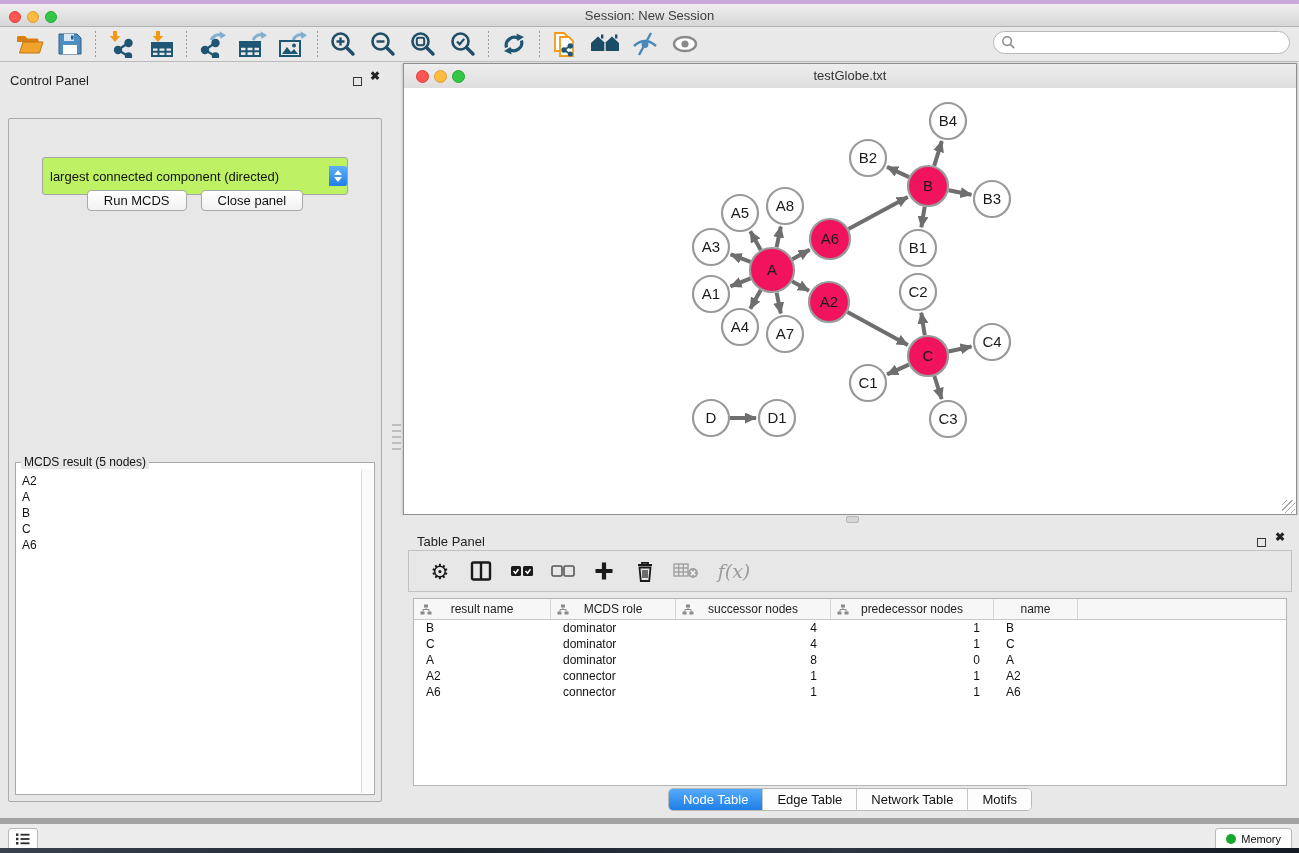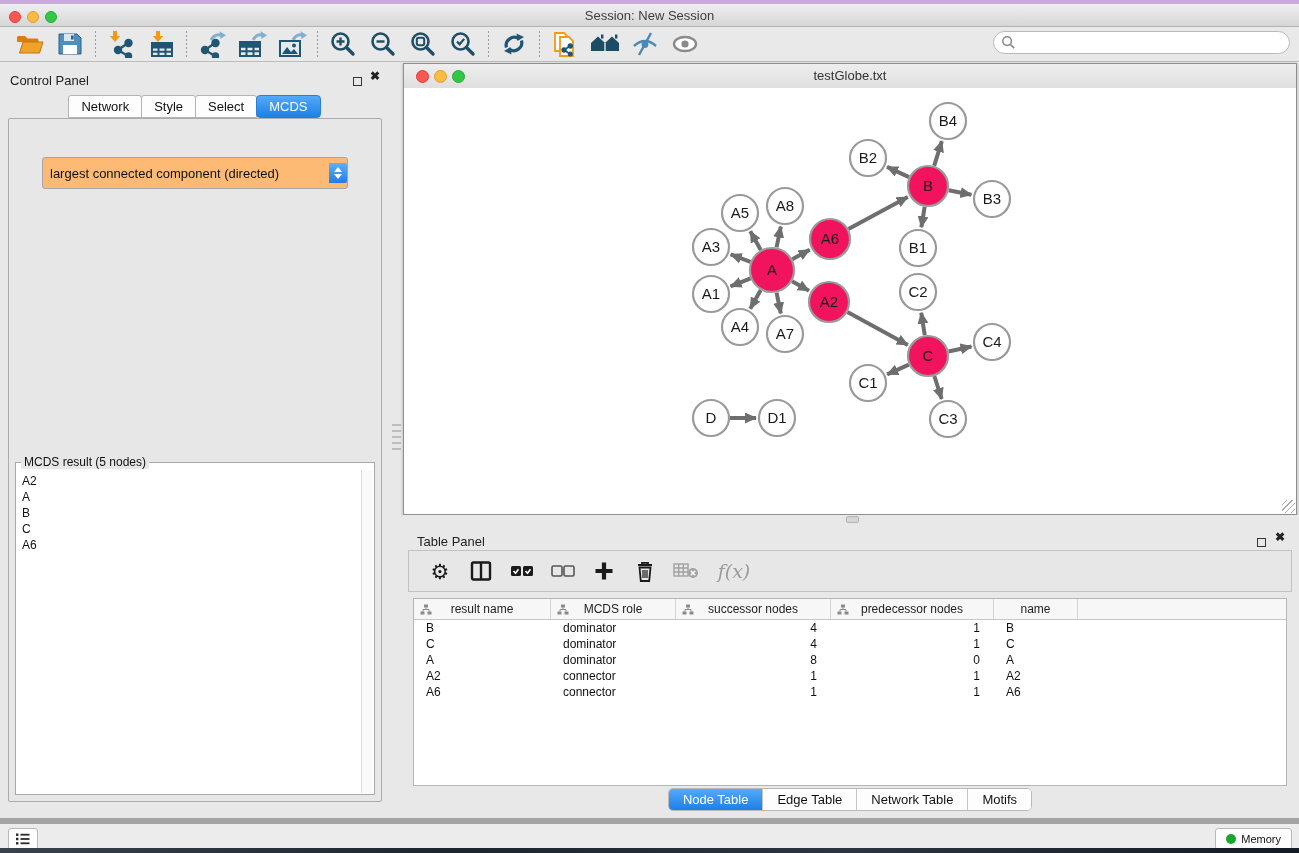--- a/index.html
+++ b/index.html
@@ -33,21 +33,21 @@
   .panel-ctl { font-size:12px; color:#222; cursor:default; }
   .float-box { width:9px; height:9px; border:1px solid #333; display:inline-block; }
   #cp-tabs { position:absolute; left:0; top:33px; width:100%; display:flex; justify-content:center; }
   .cp-tab { font-size:13px; padding:3px 12px; background:#FDFDFD; border:1px solid #B3B3B3;
       margin-left:-1px; color:#111; border-radius:3px 3px 0 0; position:relative; }
   .cp-tab.active { background:linear-gradient(#55AAF9,#1E7FE8); color:#FFF; border-color:#2B7DD8;
       border-radius:4px; z-index:2; }
   #cp-content { position:absolute; left:8px; top:56px; right:8px; bottom:16px;
       border:1px solid #ABABAB; background:#E7E7E7; border-radius:2px; }
   #opt-label { position:absolute; top:17px; width:100%; text-align:center; font-size:13px; color:#111; }
-  #opt-select { position:absolute; left:33px; right:33px; top:38px; height:32px; background:#fdba74;
+  #opt-select { position:absolute; left:33px; right:33px; top:38px; height:38px; background:#bef264;
       border:1px solid #A5A5A5; border-radius:3px; display:flex; align-items:center; }
   #opt-select .sel-text { flex:1; font-size:13px; padding-left:7px; color:#111; white-space:nowrap; overflow:hidden; }
   #opt-stepper { width:18px; height:20px; margin:0; background:linear-gradient(#5FB0FA,#1E7FE8);
       border-radius:0 2px 2px 0; display:flex; flex-direction:column; align-items:center; justify-content:center; gap:2px; }
   .chev-up { width:0; height:0; border-left:4px solid transparent; border-right:4px solid transparent; border-bottom:5px solid #FFF; }
   .chev-dn { width:0; height:0; border-left:4px solid transparent; border-right:4px solid transparent; border-top:5px solid #FFF; }
   #cp-buttons { position:absolute; top:71px; width:100%; display:flex; justify-content:center; gap:14px; }
   .mac-btn { font-size:13px; color:#111; background:linear-gradient(#FFFFFF,#F2F2F2);
       border:1px solid #A8A8A8; border-radius:4px; padding:2px 16px; }
   #mcds-fieldset { position:absolute; left:6px; right:6px; top:336px; bottom:6px;
@@ -272,34 +272,32 @@
   </div>
 </div>
 
 <div id="control-panel" class="abs">
   <div class="abs" style="left:10px; top:9px;">
     <span class="panel-title">Control Panel</span>
   </div>
   <div class="abs" style="right:28px; top:10px;"><span class="float-box"></span></div>
   <div class="abs panel-ctl" style="right:10px; top:7px; font-weight:bold;">✖</div>
 
-  <div id="cp-tabs">
-      <div class="cp-tab">Network</div>
-      <div class="cp-tab">Style</div>
-      <div class="cp-tab">Select</div>
-      <div class="cp-tab active">MCDS</div>
-    </div>
 
   <div id="cp-content">
     <div id="opt-select">
       <span class="sel-text">largest connected component (directed)</span>
       <span id="opt-stepper">
         <span class="chev-up"></span>
           <span class="chev-dn"></span>
       </span>
+    </div>
+    <div id="cp-buttons">
+      <button class="mac-btn">Run MCDS</button>
+      <button class="mac-btn">Close panel</button>
     </div>
     <fieldset id="mcds-fieldset">
       <legend>MCDS result (5 nodes)</legend>
       <div id="mcds-list">
           <div>A2</div>
           <div>A</div>
           <div>B</div>
           <div>C</div>
           <div>A6</div>
         </div>

